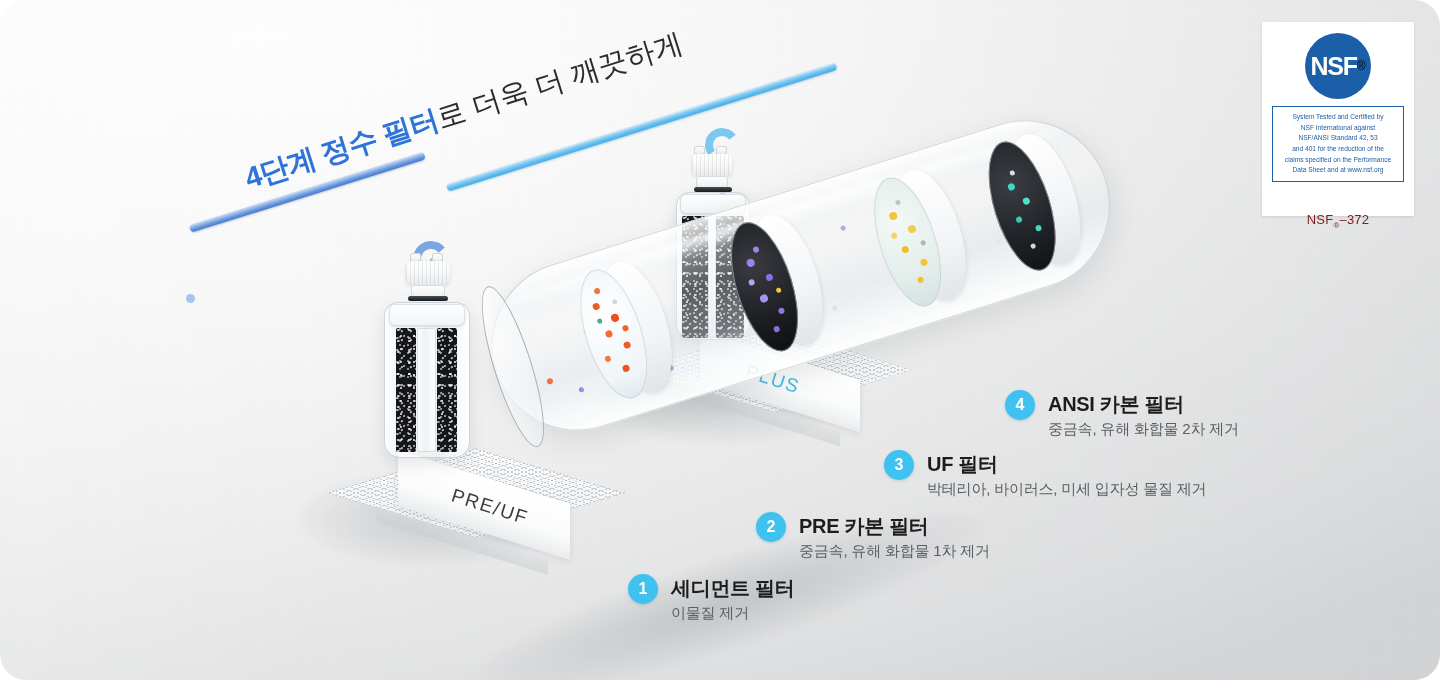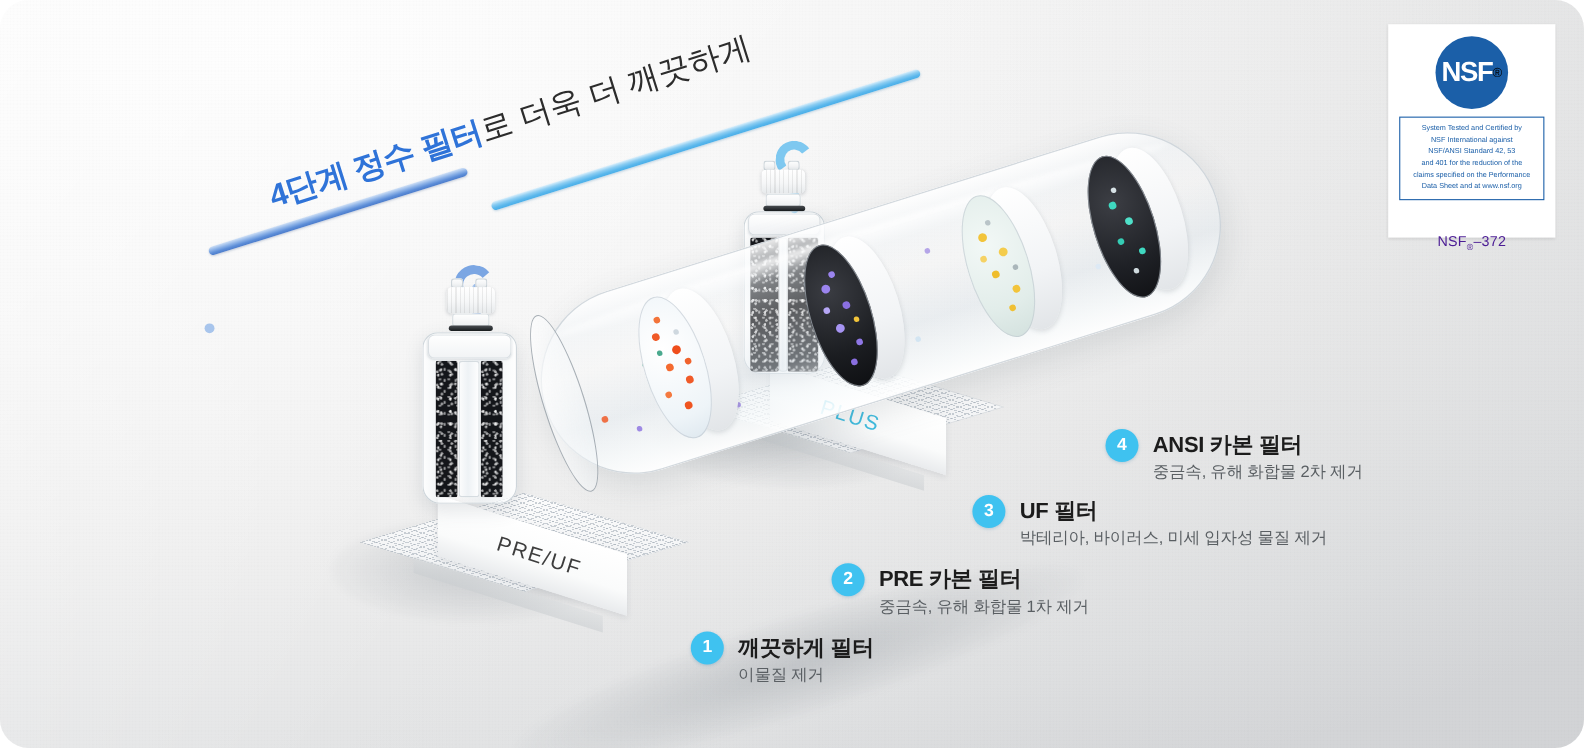--- a/index.html
+++ b/index.html
@@ -61,21 +61,21 @@
     border:1px solid #1b5fa8;
     padding:5px 3px 5px 3px;
     text-align:center;
   }
   #nsf-box p{
     margin:0;color:#1b5fa8;font-size:6.6px;line-height:1.62;
     font-family:"Liberation Sans",sans-serif;
   }
   #nsf-code{
     position:absolute;left:0;right:0;top:190px;text-align:center;
-    color:#4c1d95;font-size:13px;letter-spacing:.2px;
+    color:#7f1d1d;font-size:13px;letter-spacing:.2px;
   }
   #nsf-code sub{font-size:8px;}
 
   
   .tube{position:absolute;border-radius:99px;}
   #tube-a-h{ 
     left:190px;top:225px;width:246px;height:8px;
     transform-origin:0 50%;transform:rotate(-17.4deg);
     background:linear-gradient(180deg,#cfe0f6 0%, #8fb4e8 38%, #5d8ed8 72%, #4c7ccb 100%);
     box-shadow:0 1px 2px rgba(60,90,140,.28);
@@ -426,21 +426,21 @@
         <span class="speck" style="left:18px;top:76px;width:6px;height:6px;background:#35ccb4;"></span>
         <span class="speck" style="left:34px;top:90px;width:6px;height:6px;background:#3fd8c0;"></span>
         <span class="speck" style="left:26px;top:30px;width:5px;height:5px;background:#d7e2e6;"></span>
         <span class="speck" style="left:24px;top:106px;width:5px;height:5px;background:#cfdade;"></span>
       </div>
     </div>
   </div>
 
   <div class="legend-item" style="left:628px;top:574px;">
     <div class="badge" style="background: rgb(63, 194, 240);">1</div>
-    <div class="legend-title">깨끗하게 필터</div>
+    <div class="legend-title">세디먼트 필터</div>
     <div class="legend-sub">이물질 제거</div>
   </div>
 
   <div class="legend-item" style="left:756px;top:512px;">
     <div class="badge" style="background: rgb(63, 194, 240);">2</div>
     <div class="legend-title">PRE 카본 필터</div>
     <div class="legend-sub">중금속, 유해 화합물 1차 제거</div>
   </div>
 
   <div class="legend-item" style="left:884px;top:450px;">

